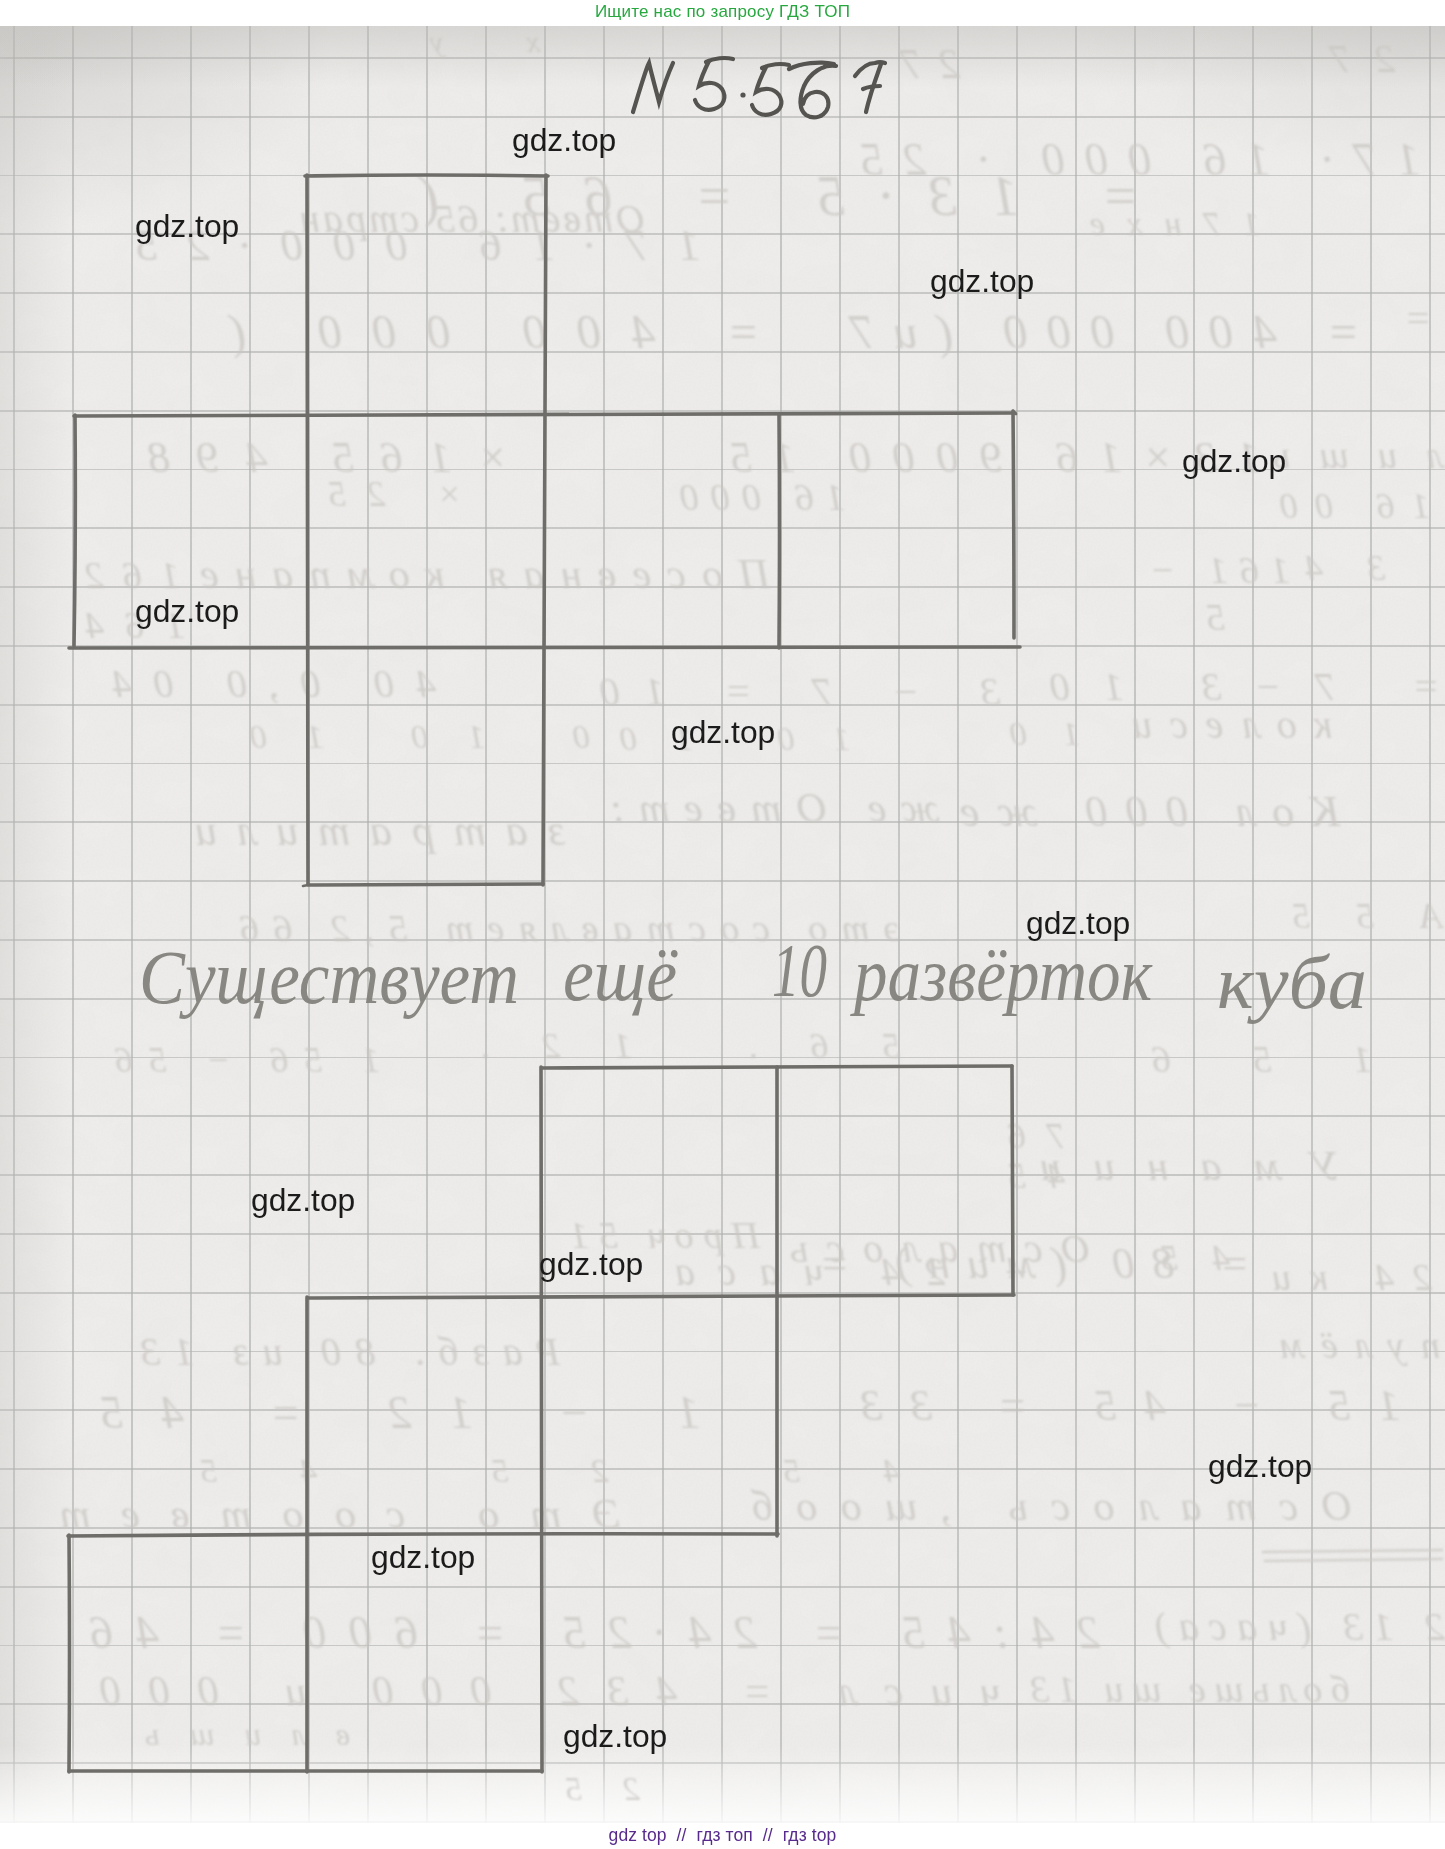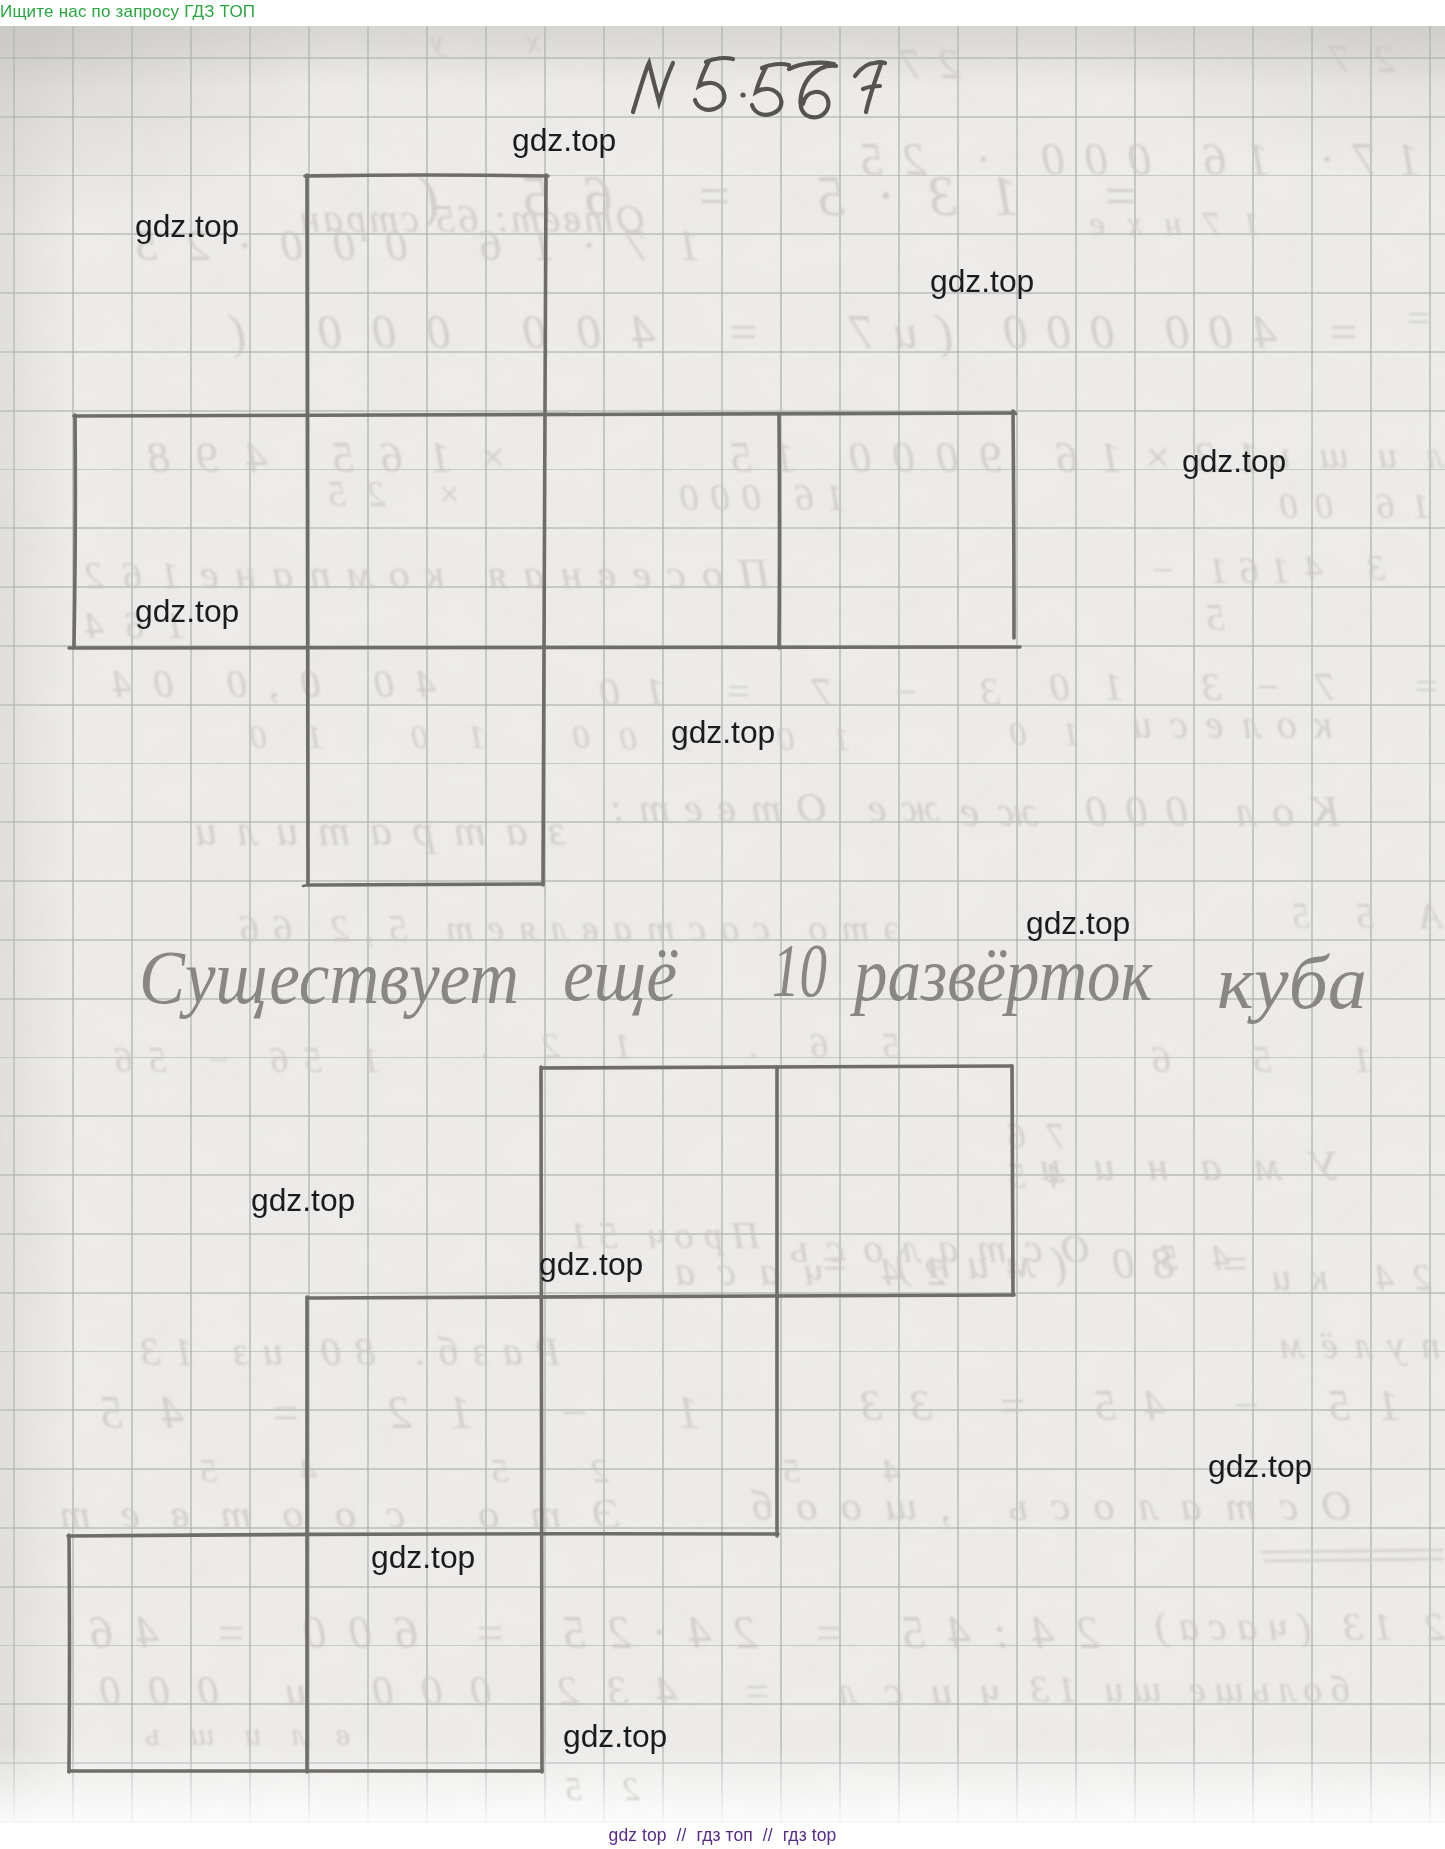--- a/index.html
+++ b/index.html
@@ -13,21 +13,21 @@
       repeating-linear-gradient(to right, rgba(168,171,169,0.62) 0 1.7px, transparent 1.7px 59px),
       repeating-linear-gradient(to bottom, rgba(168,171,169,0.58) 0 1.7px, transparent 1.7px 58.8px);
     background-position:0 0, 0 0, 13px 0, 0 31px;
   }
   .shade-top{position:absolute;left:0;top:26px;width:1445px;height:62px;
     background:linear-gradient(to bottom, rgba(185,183,180,0.42), rgba(185,183,180,0));}
   .shade-left{position:absolute;left:0;top:26px;width:70px;height:1797px;
     background:linear-gradient(to right, rgba(196,194,191,0.30), rgba(196,194,191,0));}
   .shade-bottom{position:absolute;left:0;top:1745px;width:1445px;height:78px;
     background:linear-gradient(to bottom, rgba(255,255,255,0), rgba(255,255,255,0.85));}
-  .hdr{position:absolute;left:0;top:2px;width:1445px;
+  .hdr{position:absolute;left:0;top:2px;width:1445px;text-align:center;
     font-size:17px;color:#27a83f;letter-spacing:0.2px;}
   .ftr{position:absolute;left:0;top:1825px;width:1445px;text-align:center;
     font-size:17.5px;color:#582a8c;letter-spacing:0.1px;}
   svg.ovl{position:absolute;left:0;top:0;}
 </style>
 </head>
 <body>
 
 <div class="hdr">Ищите нас по запросу ГДЗ ТОП</div>
 

